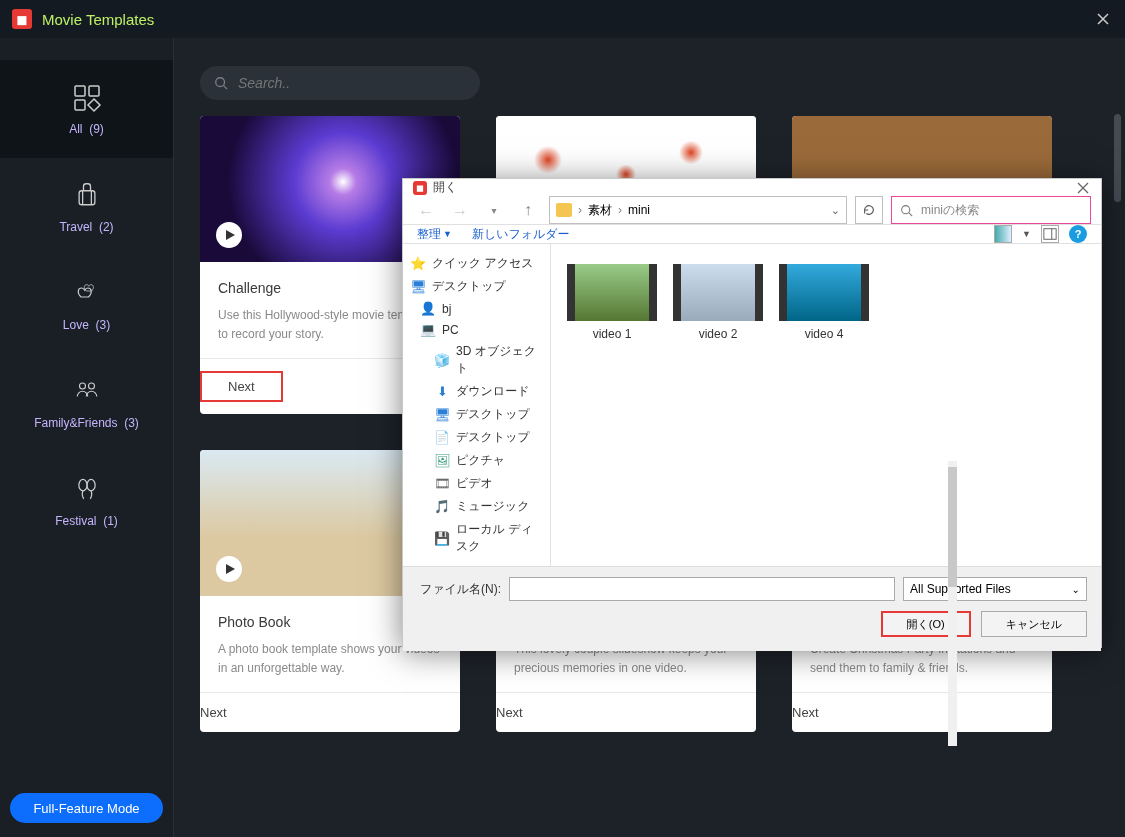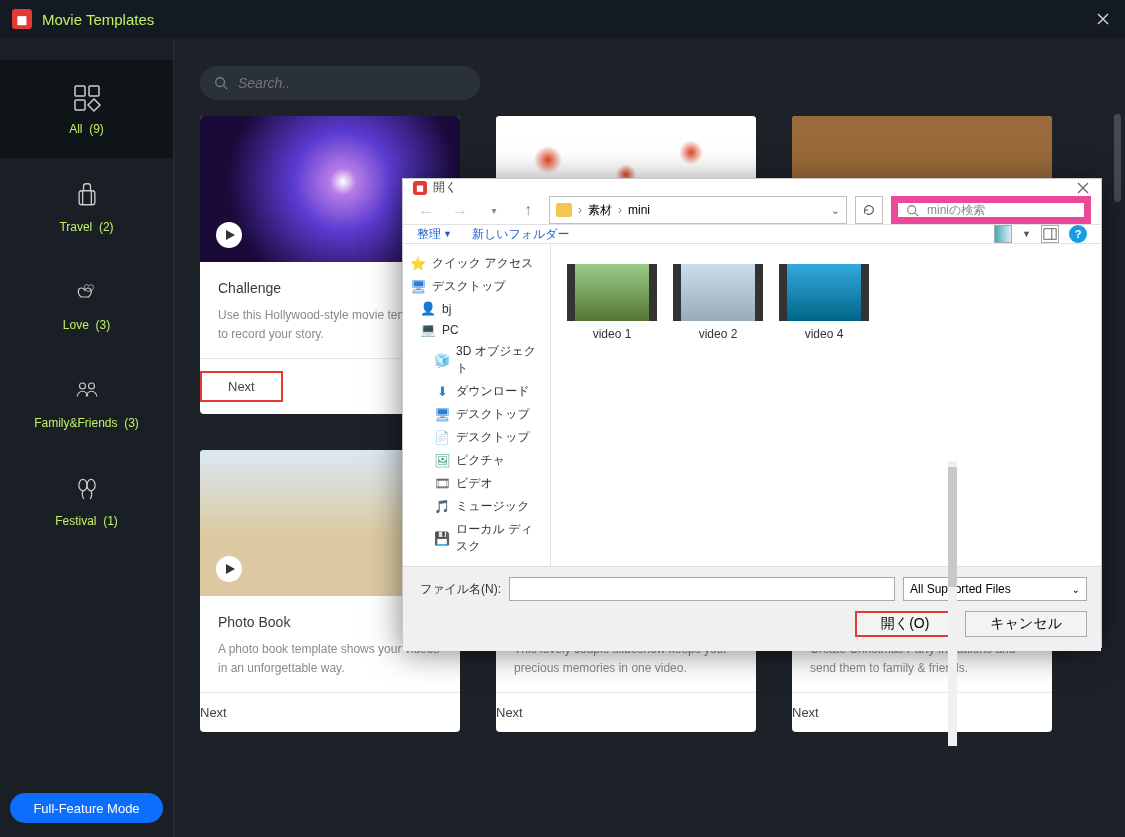--- a/index.html
+++ b/index.html
@@ -8,21 +8,21 @@
 .titlebar-left { display:flex; align-items:center; gap:10px;}
 .app-logo { width:20px; height:20px; background:#e53935; border-radius:3px; position:relative; display:flex; align-items:center; justify-content:center; color:#fff; font-size:13px; font-weight:bold;}
 .app-title { color:#bef264; font-size:15px; font-weight:500; }
 .titlebar-close { color:#ccc; font-size:15px; cursor:pointer; width:20px; height:20px; display:flex; align-items:center; justify-content:center;}
 .main { display:flex; height:799px; }
 .sidebar { width:174px; background:#1a1f26; border-right:1px solid #2a2f36; display:flex; flex-direction:column; padding-top:22px; position:relative;}
 .side-item { display:flex; flex-direction:column; align-items:center; justify-content:center; height:98px; color:#9aa0a6; cursor:pointer; }
 .side-item.active { background:#0f1418; }
 .side-icon { width:32px; height:32px; display:flex; align-items:center; justify-content:center; margin-bottom:8px; }
 .side-icon svg { stroke:#ccc; fill:none; stroke-width:1.5; }
-.side-label { font-size:12px; color:#bef264; }
+.side-label { font-size:12px; color:#c4b5fd; }
 .full-mode { position:absolute; bottom:14px; left:10px; right:10px; background:#0d6efd; border-radius:18px; height:30px; display:flex; align-items:center; justify-content:center; color:#fff; font-size:13px; cursor:pointer;}
 .content { flex:1; padding:28px 26px 0 26px; position:relative; overflow:hidden;}
 .search { width:280px; height:34px; background:#2b3138; border-radius:17px; display:flex; align-items:center; padding:0 14px; color:#7a7f85; margin-bottom:16px;}
 .search svg { width:14px; height:14px; stroke:#7a7f85; margin-right:10px;}
 .search input { background:transparent; border:none; outline:none; color:#aaa; font-size:14px; font-style:italic; flex:1;}
 .grid { display:flex; flex-wrap:wrap; gap:36px; }
 .card { width:260px; background:#fff; border-radius:4px; overflow:hidden; }
 .card-img { height:146px; background:#333; position:relative; display:flex; align-items:center; justify-content:center;}
 .play { position:absolute; left:16px; bottom:14px; width:26px; height:26px; background:#fff; border-radius:50%; display:flex; align-items:center; justify-content:center;}
 .play::after{content:"";border-left:9px solid #333;border-top:5px solid transparent;border-bottom:5px solid transparent;margin-left:2px;}
@@ -38,21 +38,21 @@
 .dlg-title-left{display:flex;align-items:center;gap:6px;}
 .dlg-close { width:16px; height:16px; display:flex; align-items:center; justify-content:center; cursor:pointer; color:#555;}
 .dlg-nav { height:38px; display:flex; align-items:center; padding:0 10px; gap:8px; background:#fff;}
 .nav-btn { width:26px; height:26px; display:flex; align-items:center; justify-content:center; color:#888;}
 .nav-btn.disabled{color:#ccc;}
 .path-box { flex:1; height:28px; border:1px solid #c0c0c0; display:flex; align-items:center; padding:0 6px; font-size:12px; gap:6px;}
 .path-box .sep{color:#888;}
 .folder-ico{width:16px;height:14px;background:#f4c551;border-radius:2px;}
 .dropdown-ch{color:#666;font-size:11px;}
 .refresh { width:28px; height:28px; border:1px solid #c0c0c0; display:flex; align-items:center; justify-content:center;}
-.search-box { width:200px; height:28px; border:7px solid #ec4899; display:flex; align-items:center; padding:0 8px; font-size:12px; gap:8px;}
+.search-box { width:200px; height:28px; border:1px solid #ec4899; display:flex; align-items:center; padding:0 8px; font-size:12px; gap:8px;}
 .search-box svg{width:13px;height:13px;stroke:#777;}
 .dlg-toolbar { height:32px; border-top:1px solid #e0e0e0; border-bottom:1px solid #e0e0e0; display:flex; align-items:center; justify-content:space-between; padding:0 14px; font-size:12px; background:#fff;}
 .tb-left { display:flex; gap:20px;}
 .tb-item { color:#1a5fd0; cursor:pointer; display:flex; align-items:center; gap:2px;}
 .tb-right { display:flex; gap:10px; align-items:center;}
 .tb-icon{width:18px;height:18px;border:1px solid #aaa;display:flex;align-items:center;justify-content:center;}
 .help-ico{width:18px;height:18px;border-radius:50%;background:#1a9de0;color:#fff;display:flex;align-items:center;justify-content:center;font-size:11px;font-weight:bold;}
 .dlg-body { flex:1; display:flex;}
 .tree { width:148px; border-right:1px solid #e0e0e0; padding:8px 6px; font-size:12px; overflow:hidden;}
 .tree-scroll{position:absolute;left:545px;top:282px;width:9px;height:285px;background:#f0f0f0;}
@@ -65,21 +65,21 @@
 .file { width:94px; display:flex; flex-direction:column; align-items:center;}
 .thumb { width:90px; height:57px; border-left:8px solid #333; border-right:8px solid #333; background:#7a9; background-image:repeating-linear-gradient(#333 0,#333 4px,transparent 4px,transparent 10px); position:relative;}
 .thumb-inner{position:absolute;left:0;right:0;top:0;bottom:0;background:var(--bg,#7aa);}
 .file-name { font-size:12px; color:#333; margin-top:6px;}
 .dlg-footer { padding:10px 14px 14px; background:#f0f0f0; border-top:1px solid #dcdcdc;}
 .fn-row { display:flex; align-items:center; gap:8px; margin-bottom:10px;}
 .fn-label { font-size:12px; color:#333; min-width:84px; text-align:right;}
 .fn-input { flex:1; height:24px; border:1px solid #aaa; background:#fff;}
 .fn-select { width:184px; height:24px; border:1px solid #aaa; background:#fff; font-size:12px; padding:0 6px; display:flex; align-items:center; justify-content:space-between;}
 .btn-row { display:flex; justify-content:flex-end; gap:10px;}
-.dlg-btn { height:26px; padding:0 24px; border:1px solid #aaa; background:#f3f3f3; font-size:14px; cursor:pointer; display:flex; align-items:center;}
+.dlg-btn { height:26px; padding:0 24px; border:1px solid #aaa; background:#f3f3f3; font-size:11px; cursor:pointer; display:flex; align-items:center;}
 .dlg-btn.primary { border:2px solid #e53935;}
 
 .bg-space{background:radial-gradient(circle at 55% 45%,#fff,#b67ce6 8%,#5b3bd1 30%,#1a0a3a 70%);}
 .bg-rose{background:#fff;background-image:radial-gradient(circle at 20% 30%,#d42,transparent 14px),radial-gradient(circle at 50% 40%,#d42,transparent 10px),radial-gradient(circle at 75% 25%,#d42,transparent 12px),radial-gradient(circle at 40% 70%,#d42,transparent 8px);}
 .bg-cake{background:linear-gradient(#9b6a3a,#9b6a3a 50%,#5a2d1a 50%,#5a2d1a);}
 .bg-beach{background:linear-gradient(#dae9f2,#dcc9a1 60%);}
 </style>
 </head>
 <body>
 

